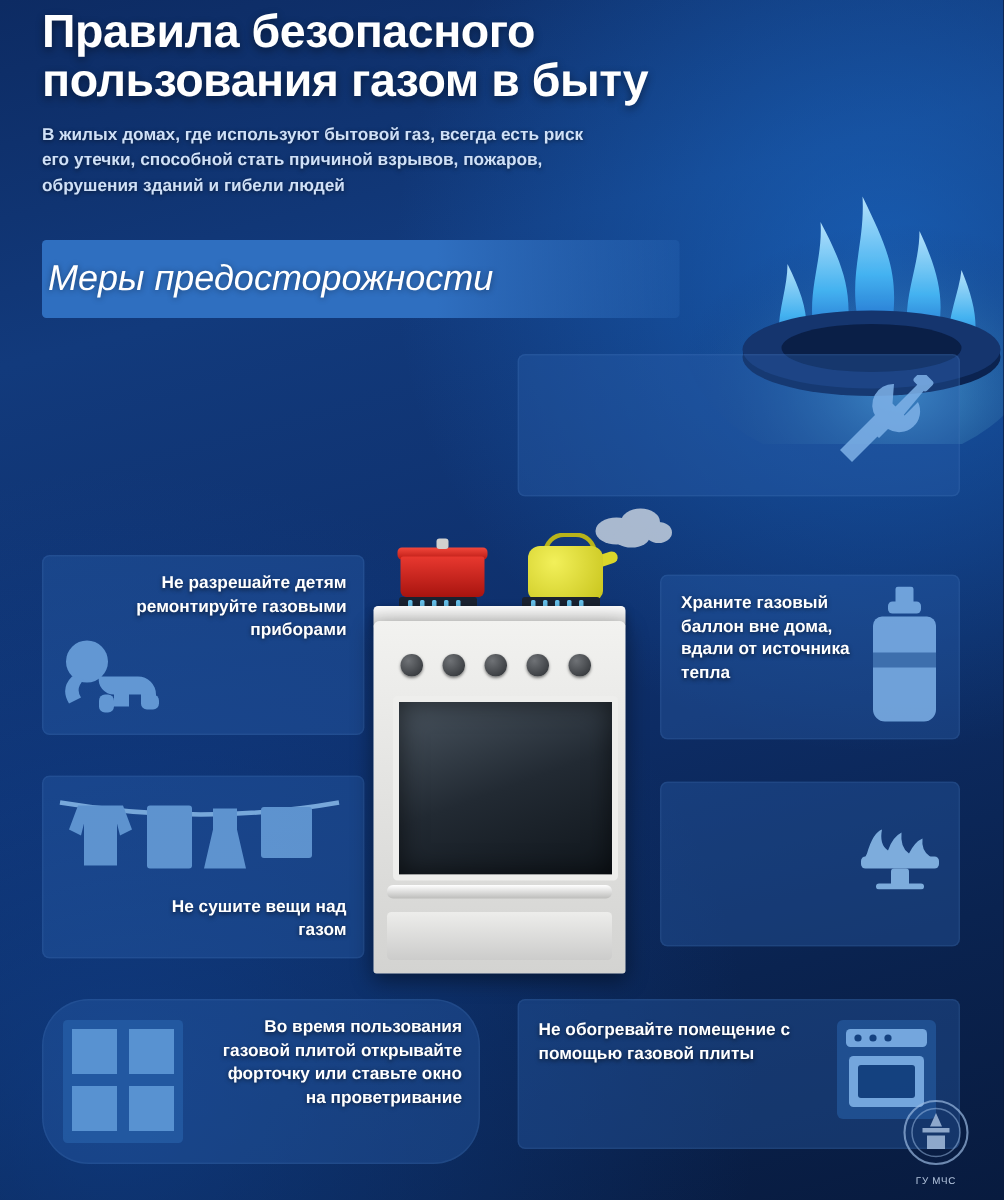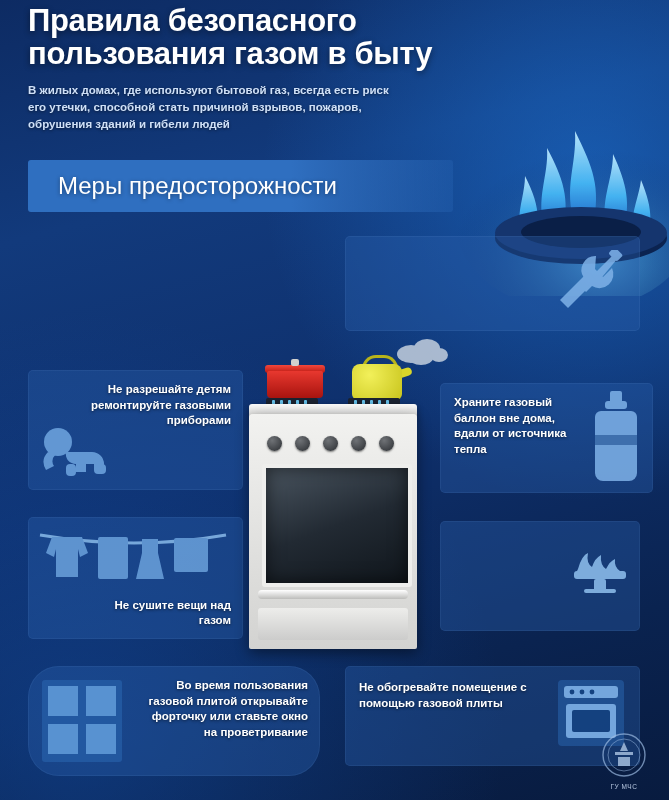--- a/index.html
+++ b/index.html
@@ -65,22 +65,23 @@
     width: 425px;
     height: 52px;
     background: linear-gradient(90deg, #2f6fc0 0%, #2f6fc0 62%, rgba(47,111,192,0.25) 100%);
     border-radius: 3px;
     display: flex;
     align-items: center;
   }
   .banner-text {
     color: #ffffff;
     font-size: 24px;
-    padding-left: 30px;
+    padding-left: 4px;
     text-shadow: 0 1px 4px rgba(0,0,0,0.4);
+    font-style: italic;
   }
 
   
   .tile {
     position: absolute;
     background: rgba(41,95,170,0.38);
     border-radius: 5px;
     box-shadow: inset 0 0 0 1px rgba(120,170,230,0.10);
   }
   .tile .txt {
@@ -96,21 +97,21 @@
 
   .ico {
     position: absolute;
     opacity: 0.95;
   }
 
   
   #tile-clean     { left: 28px;  top: 236px; width: 265px; height: 84px; }
   #tile-norepair  { left: 345px; top: 236px; width: 295px; height: 95px; }
   #tile-children  { left: 28px;  top: 370px; width: 215px; height: 120px; }
-  #tile-cylinder  { left: 440px; top: 383px; width: 200px; height: 110px; padding-left: 13px; }
+  #tile-cylinder  { left: 440px; top: 383px; width: 200px; height: 110px; }
   #tile-dry       { left: 28px;  top: 517px; width: 215px; height: 122px; }
   #tile-unattended{ left: 440px; top: 521px; width: 200px; height: 110px; }
   #tile-window    { left: 28px;  top: 666px; width: 292px; height: 110px; border-radius: 31px; }
   #tile-heating   { left: 345px; top: 666px; width: 295px; height: 100px; }
 
   
   .stove {
     position: absolute;
     left: 249px;
     top: 414px;

